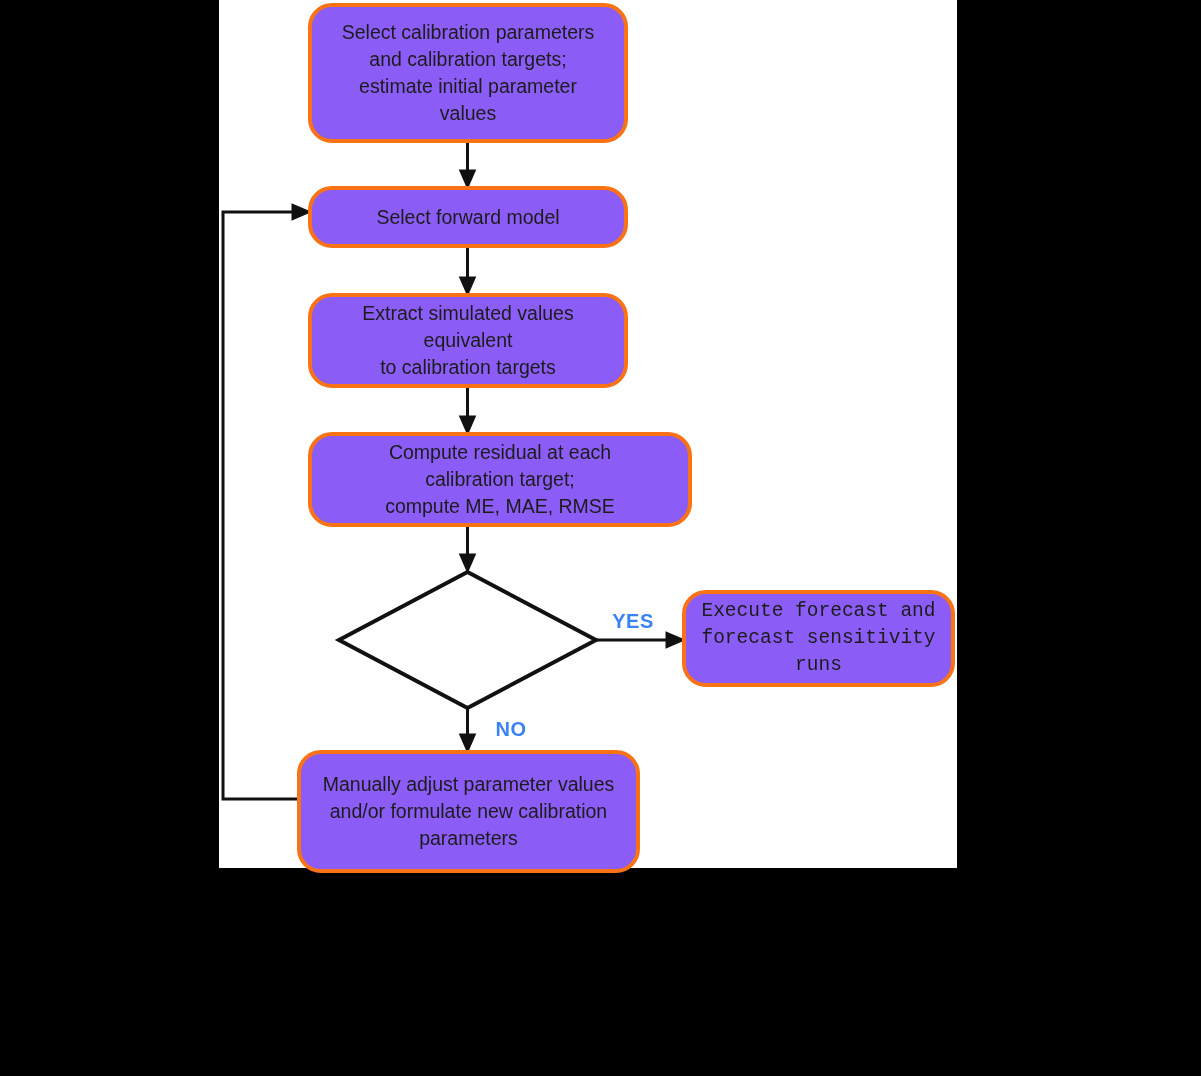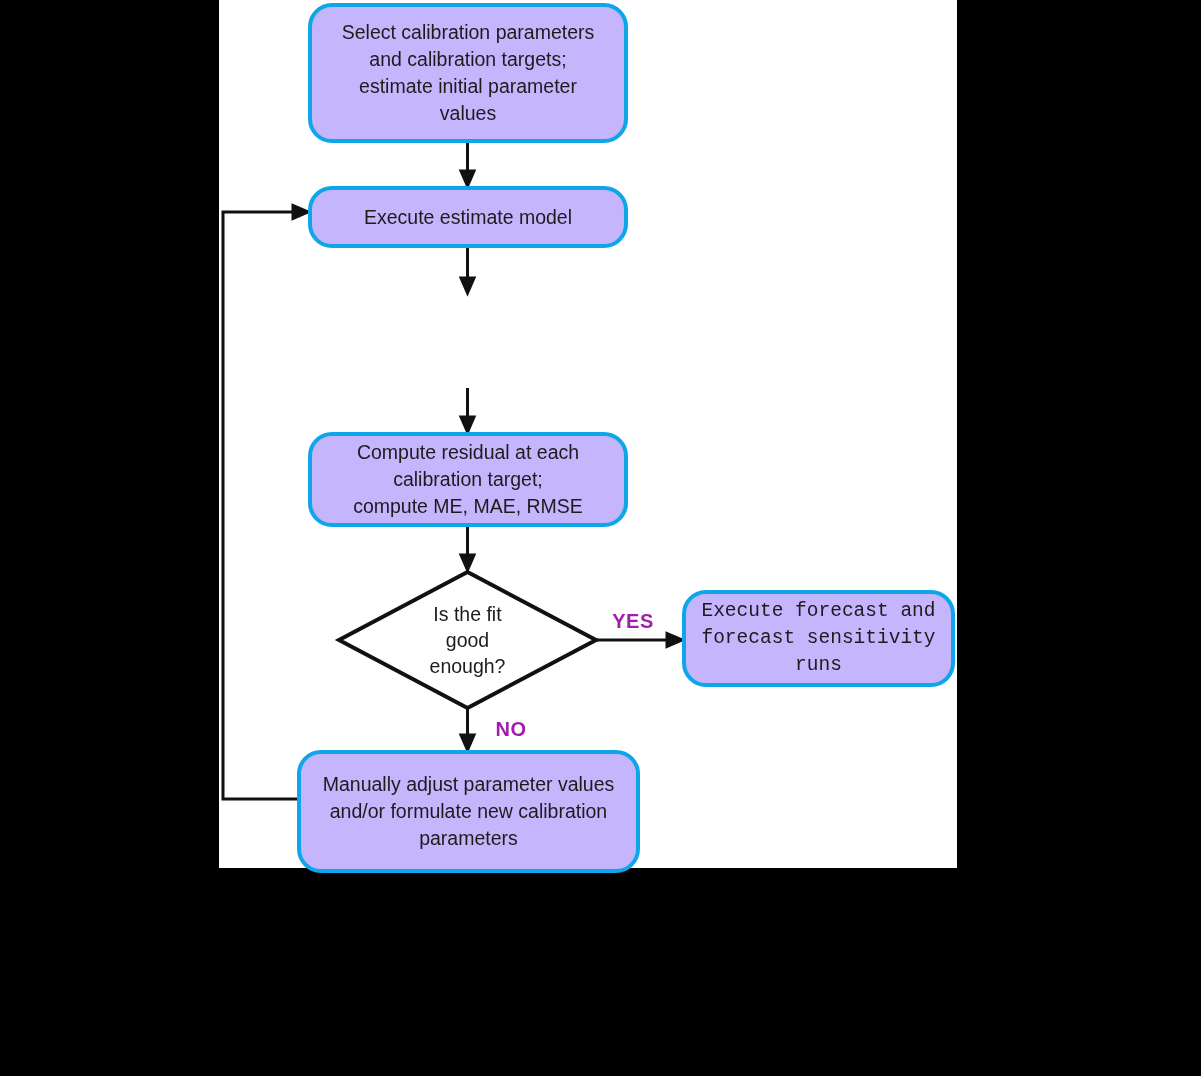--- a/index.html
+++ b/index.html
@@ -28,37 +28,37 @@
   .connectors {
     position: absolute;
     left: 0;
     top: 0;
     width: 738px;
     height: 868px;
   }
   .node {
     position: absolute;
     box-sizing: border-box;
-    background: #c4b5fd;
-    border: 4px solid #0ea5e9;
+    background: #8b5cf6;
+    border: 4px solid #f97316;
     border-radius: 24px;
     display: flex;
     align-items: center;
     justify-content: center;
     text-align: center;
     color: #1c1c1c;
     font-size: 19.5px;
     line-height: 27px;
     white-space: pre-line;
     padding: 0 6px;
   }
   .node-select   { left: 89px;  top: 3px;   width: 320px; height: 140px; }
   .node-forward  { left: 89px;  top: 186px; width: 320px; height: 62px;  }
   .node-extract  { left: 89px;  top: 293px; width: 320px; height: 95px;  }
-  .node-residual { left: 89px;  top: 432px; width: 320px; height: 95px;  }
+  .node-residual { left: 89px;  top: 432px; width: 384px; height: 95px;  }
   .node-forecast { left: 463px; top: 590px; width: 273px; height: 97px; font-family: Liberation Mono, monospace;  }
   .node-adjust   { left: 78px;  top: 750px; width: 343px; height: 123px;  }
   .diamond-label {
     position: absolute;
     left: 118px;
     top: 570px;
     width: 261px;
     height: 140px;
     display: flex;
     align-items: center;
@@ -67,21 +67,21 @@
     color: #1c1c1c;
     font-size: 19.5px;
     line-height: 26px;
     white-space: pre-line;
   }
   .edge-label {
     position: absolute;
     transform: translate(-50%, -50%);
     font-size: 20px;
     font-weight: bold;
-    color: #a21caf;
+    color: #3b82f6;
     letter-spacing: 0.5px;
   }
   .label-yes { left: 414px; top: 621px; }
   .label-no  { left: 284px; top: 729px; padding-left: 16px; }
 </style>
 </head>
 <body>
 
 <div class="stage">
   <div class="canvas">
@@ -115,35 +115,35 @@
     </svg>
 
     <div class="node node-select">
       <span>Select calibration parameters
 and calibration targets;
 estimate initial parameter
 values</span>
     </div>
 
     <div class="node node-forward">
-      <span>Execute estimate model</span>
+      <span>Select forward model</span>
     </div>
 
+    <div class="node node-extract">
+      <span>Extract simulated values
+equivalent
+to calibration targets</span>
+    </div>
 
     <div class="node node-residual">
       <span>Compute residual at each
 calibration target;
 compute ME, MAE, RMSE</span>
     </div>
 
-    <div class="diamond-label">
-      <span>Is the fit
-good
-enough?</span>
-    </div>
 
     <div class="node node-forecast">
       <span>Execute forecast and
 forecast sensitivity runs</span>
     </div>
 
     <div class="node node-adjust">
       <span>Manually adjust parameter values
 and/or formulate new calibration
 parameters</span>

